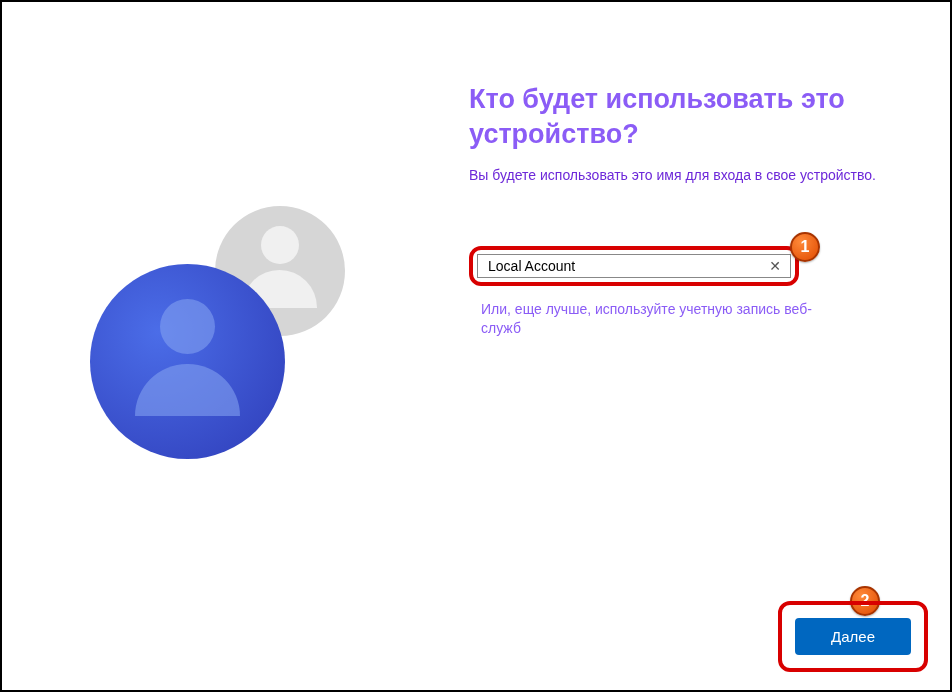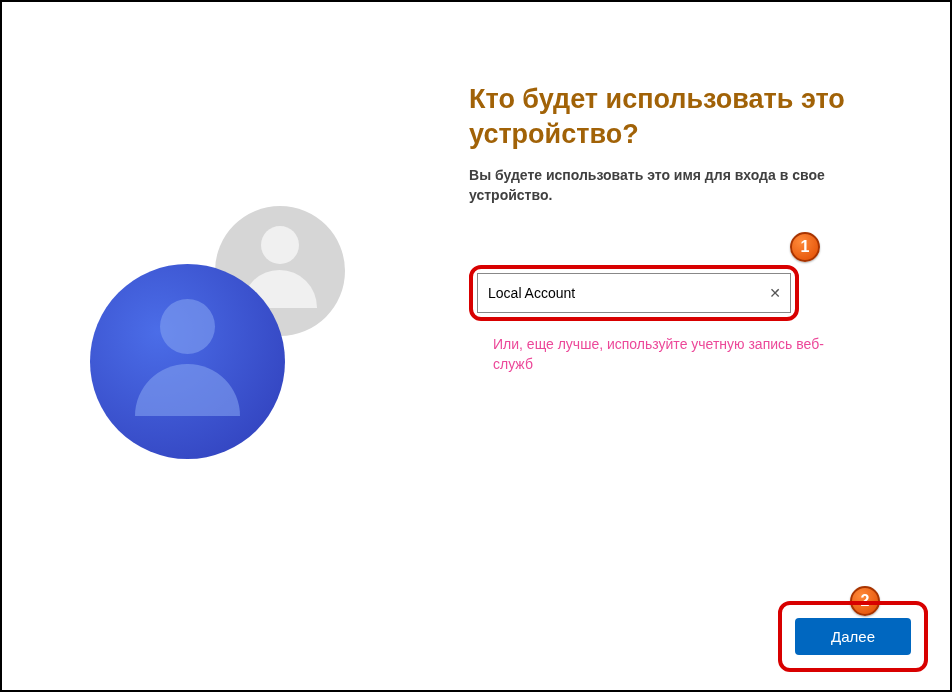--- a/index.html
+++ b/index.html
@@ -87,71 +87,70 @@
       border-radius: 52px 52px 0 0;
       margin-top: 10px;
     }
     .right-panel {
       width: 52%;
       padding: 80px 50px 0 12px;
     }
     .heading {
       font-size: 27px;
       font-weight: 600;
-      color: #a16207;
+      color: #8b5cf6;
       line-height: 1.3;
       margin-bottom: 14px;
     }
     .subtitle {
       font-size: 14px;
-      color: #404040;
+      color: #6d28d9;
       line-height: 1.4;
       margin-bottom: 60px;
-      font-weight: bold;
     }
     .field-label {
       font-size: 14px;
       color: #5a5a5a;
       margin-bottom: 8px;
       margin-left: 12px;
     }
     .input-wrapper {
       position: relative;
       border: 4px solid #d80000;
       border-radius: 12px;
       padding: 4px;
       margin-bottom: 14px;
       width: 330px;
     }
     .text-input {
       width: 100%;
-      height: 40px;
+      height: 24px;
       border: 1px solid #888;
       padding: 0 32px 0 10px;
       font-size: 14px;
       font-family: inherit;
       outline: none;
       background: #fff;
     }
     .clear-icon {
       position: absolute;
       right: 14px;
       top: 50%;
       transform: translateY(-50%);
       font-size: 14px;
       color: #555;
       cursor: pointer;
       line-height: 1;
     }
     .link-text {
       font-size: 14px;
-      color: #ec4899;
+      color: #8b5cf6;
       cursor: pointer;
       line-height: 1.4;
-      margin-left: 24px;
+      margin-left: 12px;
       width: 370px;
     }
     .next-button-wrapper {
       position: absolute;
       bottom: 18px;
       right: 22px;
       border: 4px solid #d80000;
       border-radius: 12px;
       padding: 13px;
     }

